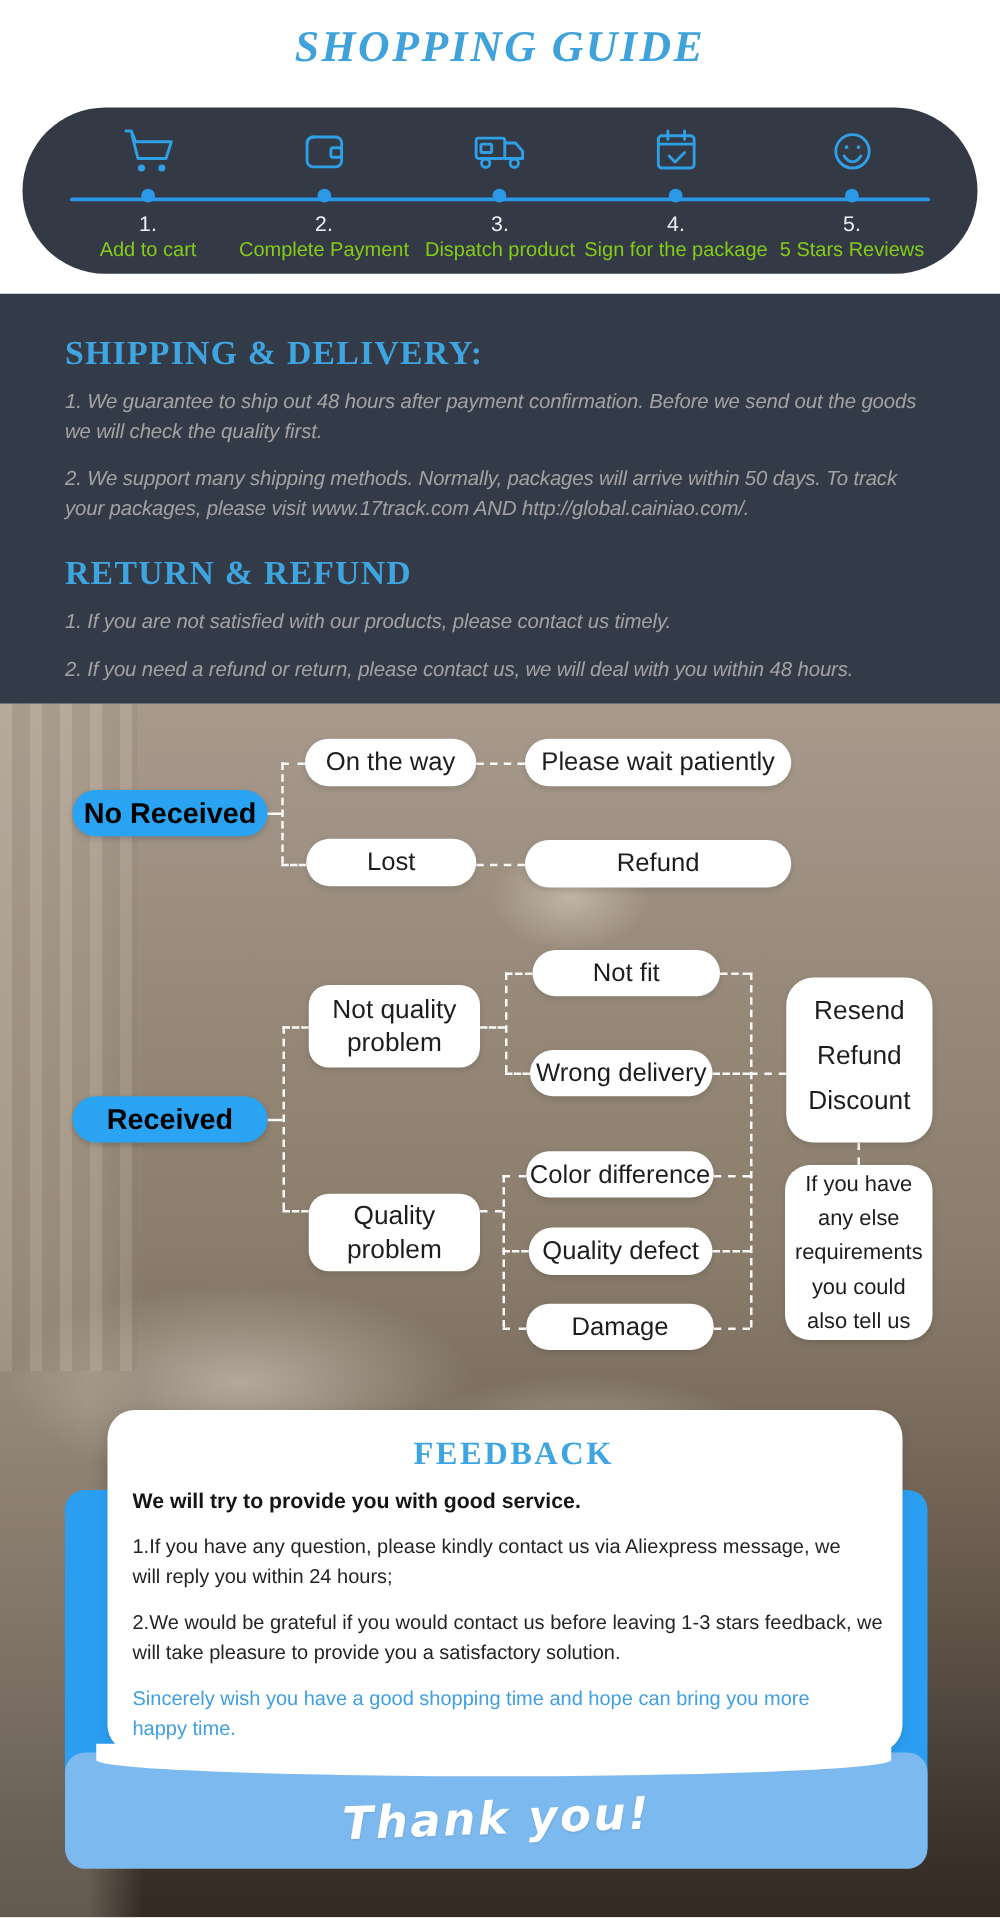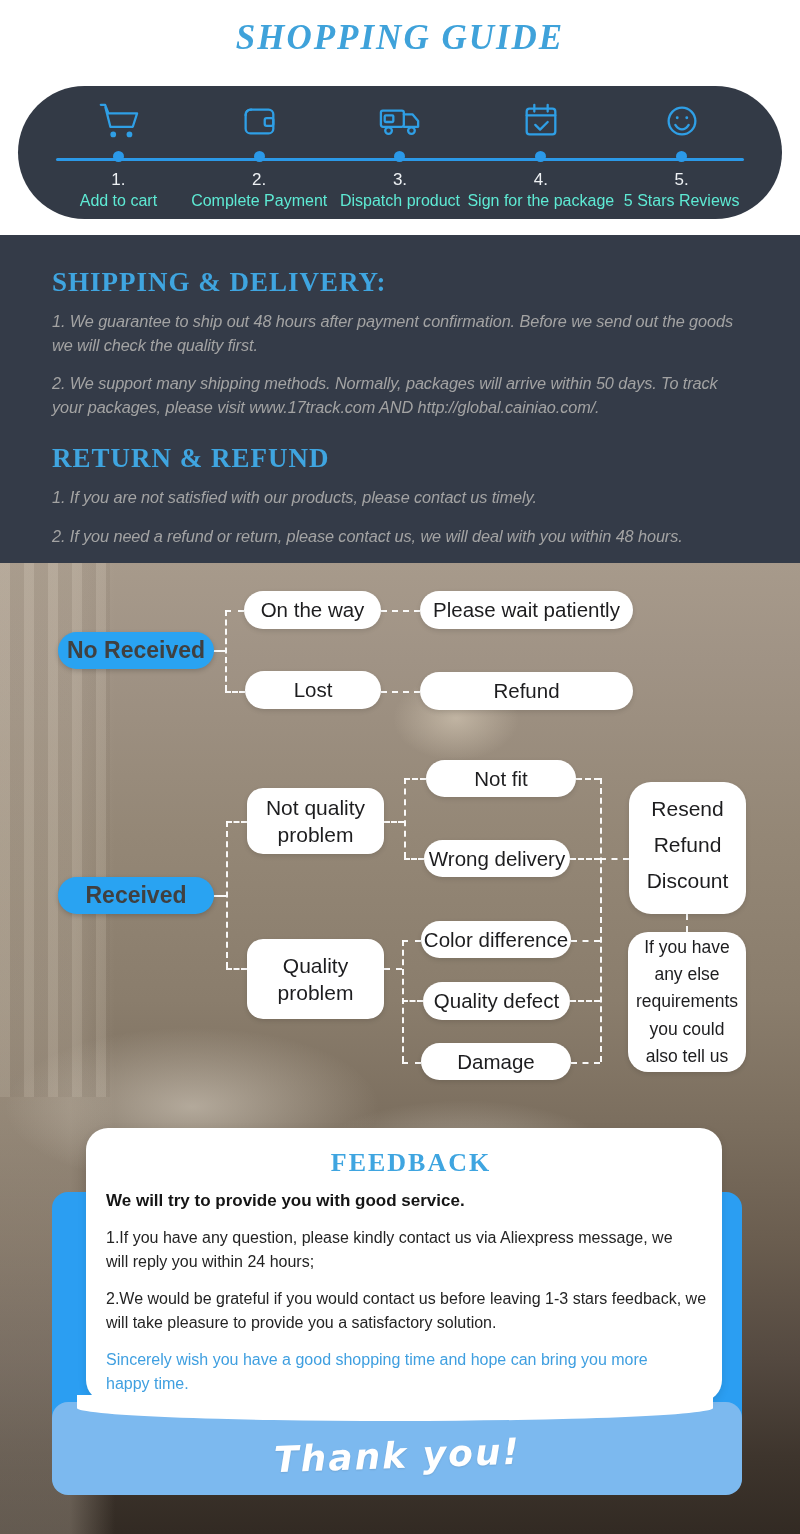--- a/index.html
+++ b/index.html
@@ -21,21 +21,21 @@
     display:flex; padding:14px 30px 0 30px;
   }
   .timeline-line {
     position:absolute; left:38px; right:38px; top:72px; height:3px;
     background:#2b99e8; border-radius:2px;
   }
   .step { position:relative; width:20%; display:flex; flex-direction:column; align-items:center; }
   .step .icon { height:44px; display:flex; align-items:center; justify-content:center; }
   .step .dot { width:11px; height:11px; border-radius:50%; background:#2b99e8; margin-top:7px; position:relative; z-index:2; }
   .step .num { margin-top:8px; font-size:17px; color:#eef1f4; }
-  .step .label { margin-top:2px; font-size:16px; color:#5eead4; white-space:nowrap; }
+  .step .label { margin-top:2px; font-size:16px; color:#84cc16; white-space:nowrap; }
   .icon svg { stroke:#2f9fe6; fill:none; stroke-width:2.4; stroke-linecap:round; stroke-linejoin:round; }
 
   
   .dark-section { height:328px; background:#343b48; padding:32px 60px 0 52px; overflow:hidden; }
   .blue-head {
     font-family:"Liberation Serif", serif; font-weight:900;
     font-size:27px; letter-spacing:1px; color:#3fa5e0; margin:0 0 11px 0;
   }
   .dark-section p {
     font-size:16.3px; letter-spacing:-0.1px; line-height:1.48;
@@ -59,21 +59,21 @@
     background:repeating-linear-gradient(90deg, rgba(215,205,190,0.16) 0 10px, rgba(125,112,98,0.14) 10px 24px);
   }
   .fc-node {
     position:absolute; z-index:2; background:#fff; color:#1d1d1f;
     display:flex; align-items:center; justify-content:center; text-align:center;
     box-shadow:0 2px 5px rgba(0,0,0,0.12);
   }
   .fc-pill { border-radius:19px; font-size:20.5px; }
   .fc-box { border-radius:16px; font-size:21px; line-height:1.3; }
   .fc-blue {
-    position:absolute; z-index:2; background:#29a3f2; color:#404040;
+    position:absolute; z-index:2; background:#29a3f2; color:#000000;
     border-radius:19px; font-weight:700; font-size:23px;
     display:flex; align-items:center; justify-content:center;
     box-shadow:0 2px 5px rgba(0,0,0,0.18);
   }
   .resend-box { flex-direction:column; justify-content:flex-start; padding-top:9px; border-radius:22px; }
   .resend-box .opt { line-height:36px; font-size:21px; }
   .req-box { border-radius:20px; font-size:17.5px; line-height:1.55; padding:8px 20px; }
   .dash-h { position:absolute; z-index:1; height:0; border-top:2px dashed rgba(255,255,255,0.95); }
   .dash-v { position:absolute; z-index:1; width:0; border-left:2px dashed rgba(255,255,255,0.95); }
 
@@ -240,21 +240,21 @@
     <div class="fc-node fc-box" style="left:247px;top:225px;width:137px;height:66px;padding:0 14px">Not quality problem</div>
     <div class="fc-node fc-pill" style="left:424px;top:277px;width:146px;height:37px">Wrong delivery</div>
 
     <div class="fc-node fc-box resend-box" style="left:629px;top:219px;width:117px;height:132px">
       <div class="opt">Resend</div>
       <div class="opt">Refund</div>
       <div class="opt">Discount</div>
     </div>
 
     <div class="fc-blue" style="left:58px;top:314px;width:156px;height:37px">Received</div>
-    <div class="fc-node fc-box" style="left:247px;top:376px;width:137px;height:80px;padding:0 24px">Quality problem</div>
+    <div class="fc-node fc-box" style="left:247px;top:392px;width:137px;height:62px;padding:0 24px">Quality problem</div>
     <div class="fc-node fc-pill" style="left:421px;top:358px;width:150px;height:37px">Color difference</div>
     <div class="fc-node fc-pill" style="left:423px;top:419px;width:147px;height:38px">Quality defect</div>
     <div class="fc-node fc-pill" style="left:421px;top:480px;width:150px;height:37px">Damage</div>
     <div class="fc-node fc-box req-box" style="left:628px;top:369px;width:118px;height:140px">If you have any else requirements you could also tell us</div>
 
     <div class="fb-backdrop"></div>
     <div class="thank-bar">
       <div class="thank-text">Thank you!</div>
     </div>
     <div class="fb-card">

